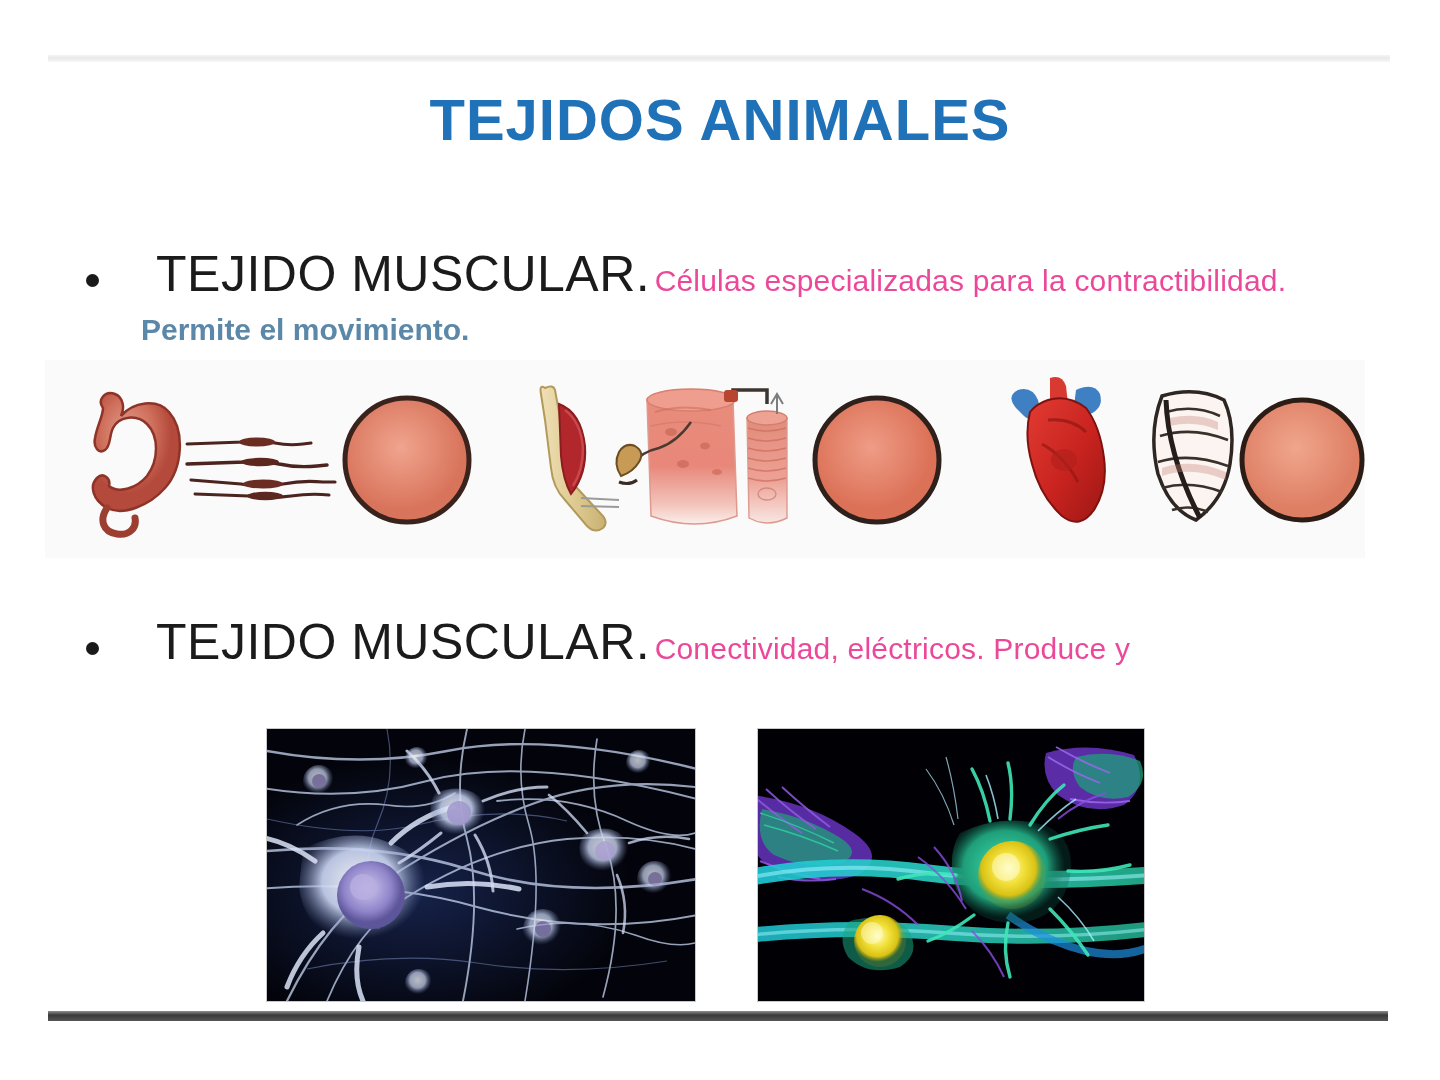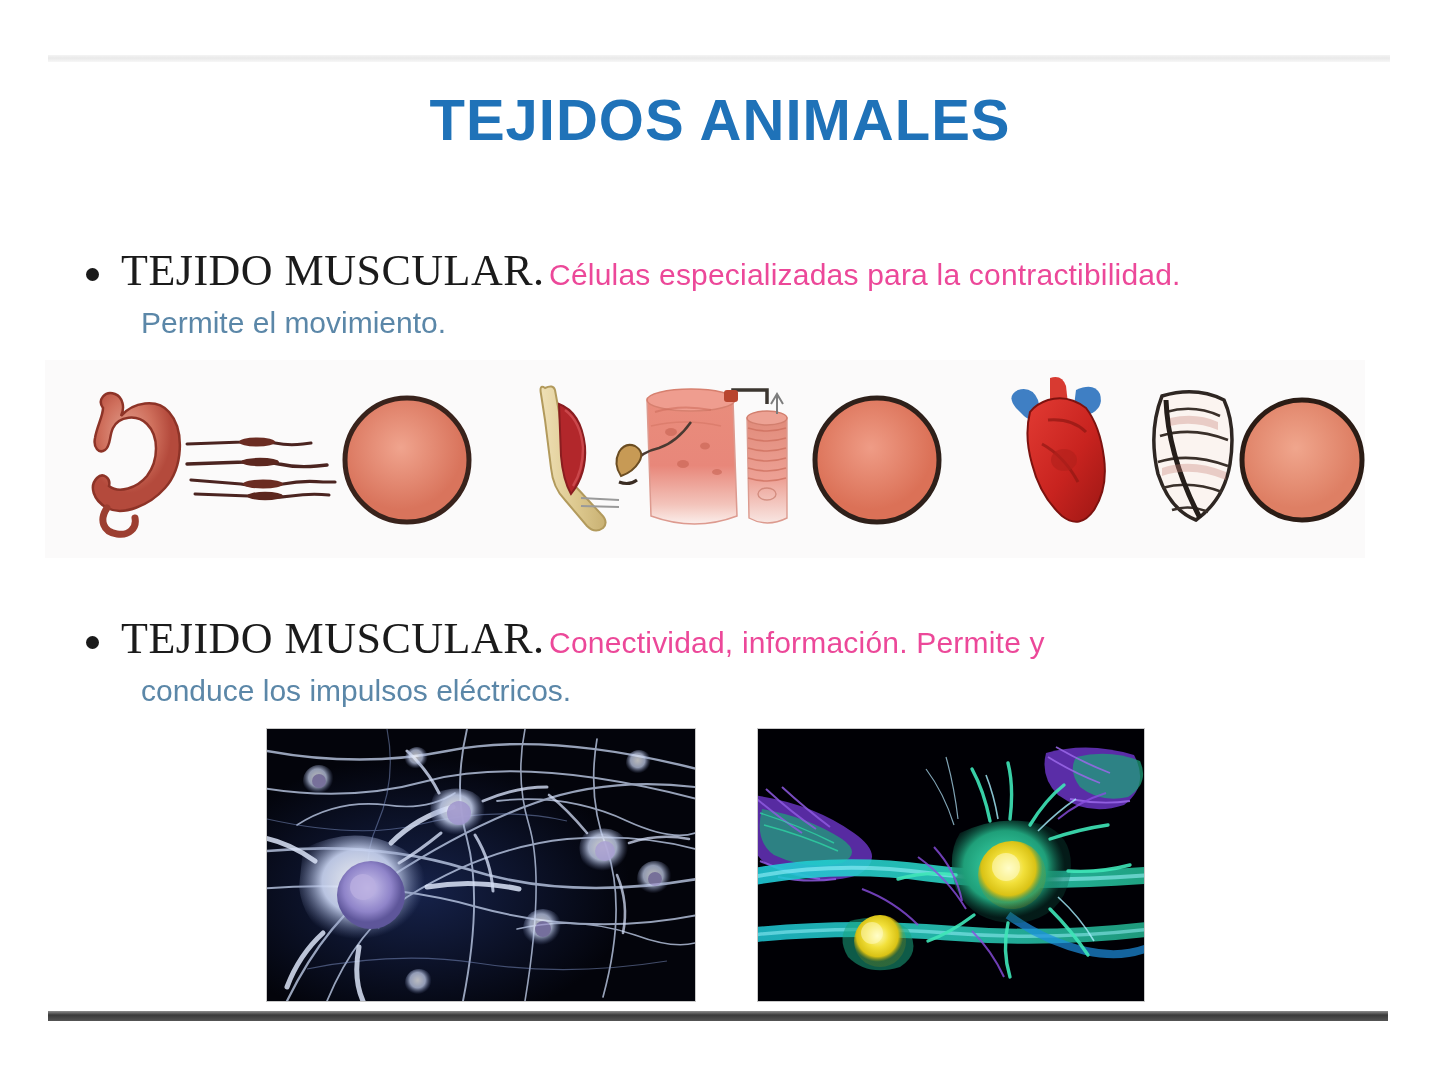--- a/index.html
+++ b/index.html
@@ -33,31 +33,33 @@
   .bullet-block{position:absolute;left:86px;width:1290px;}
   .b1{top:245px;}
   .b2{top:613px;}
   .bline{display:block;}
   .dot{
     display:inline-block;width:13px;height:13px;border-radius:50%;
     background:#1a1a1a;vertical-align:middle;margin-right:22px;
     position:relative;top:-6px;
   }
   .lead{
-    font-size:44px;color:#1b1b1b;letter-spacing:.5px;
-    font-family:Liberation Serif, serif;
+    font-size:50px;color:#1b1b1b;letter-spacing:.5px;
+    font-family:Liberation Sans, sans-serif;
+    margin-left:35px;
   }
   .desc{
     font-size:30px;color:#ec4899;letter-spacing:.2px;
     font-family:"Liberation Sans", sans-serif;
   }
   .cont{
     display:block;margin-left:55px;margin-top:10px;
     font-size:30px;color:#5b87a8;
     font-family:"Liberation Sans", sans-serif;
+    font-weight:bold;
   }
 
   
   .muscle-strip{
     position:absolute;left:45px;top:360px;width:1320px;height:198px;
     background:#fbfafa;
   }
   .mgroup{position:absolute;top:0;height:198px;}
   .g-smooth{left:0;width:450px;}
   .g-skeletal{left:470px;width:450px;}
@@ -308,23 +310,22 @@
               <ellipse cx="312" cy="146" rx="10" ry="6"></ellipse>
             </g>
           </g>
         </g>
       </svg>
     </div>
   </div>
 
   <div class="bullet-block b2">
     <span class="bline">
-      <span class="dot"></span><span class="lead">TEJIDO MUSCULAR.</span> <span class="desc">Conectividad, información. Permite y</span>
+      <span class="dot"></span><span class="lead">TEJIDO MUSCULAR.</span> <span class="desc">Conectividad, eléctricos. Produce y</span>
     </span>
-    <span class="cont">conduce los impulsos eléctricos.</span>
   </div>
 
   <div class="nerve-row">
 
     <div class="nimg n1">
       <svg viewBox="0 0 428 272" preserveAspectRatio="none">
         <defs>
           <radialGradient id="somaG" cx="45%" cy="40%">
             <stop offset="0%" stop-color="#ffffff"></stop>
               <stop offset="55%" stop-color="#c8d3f0"></stop>

